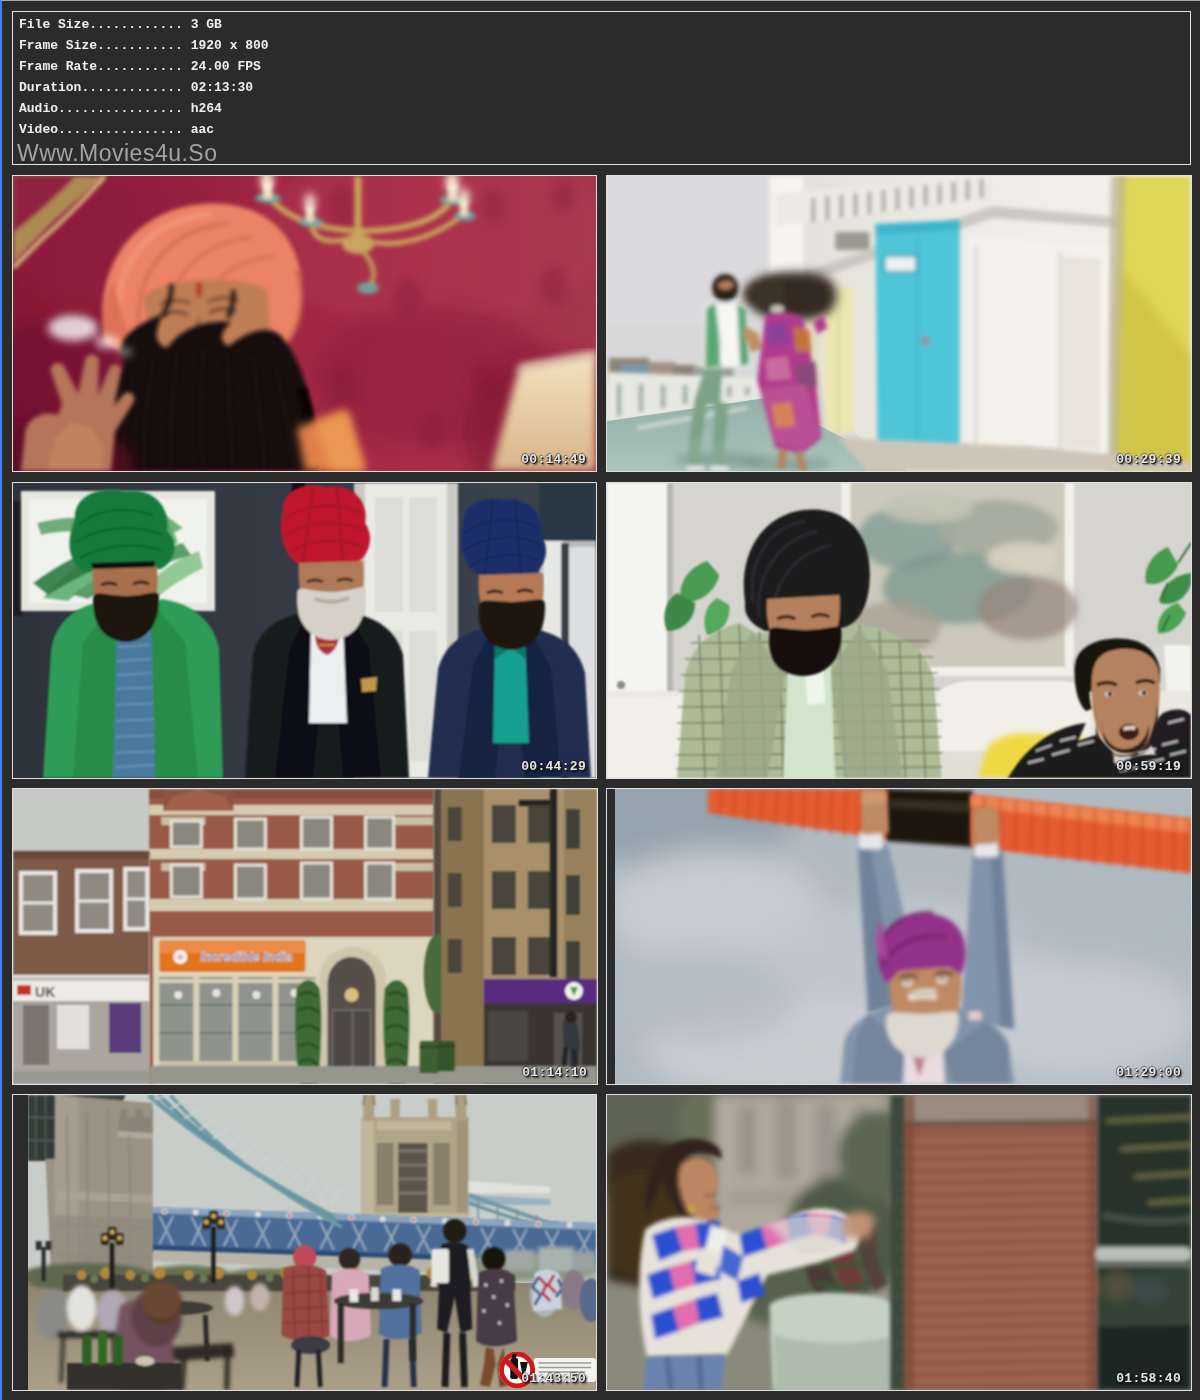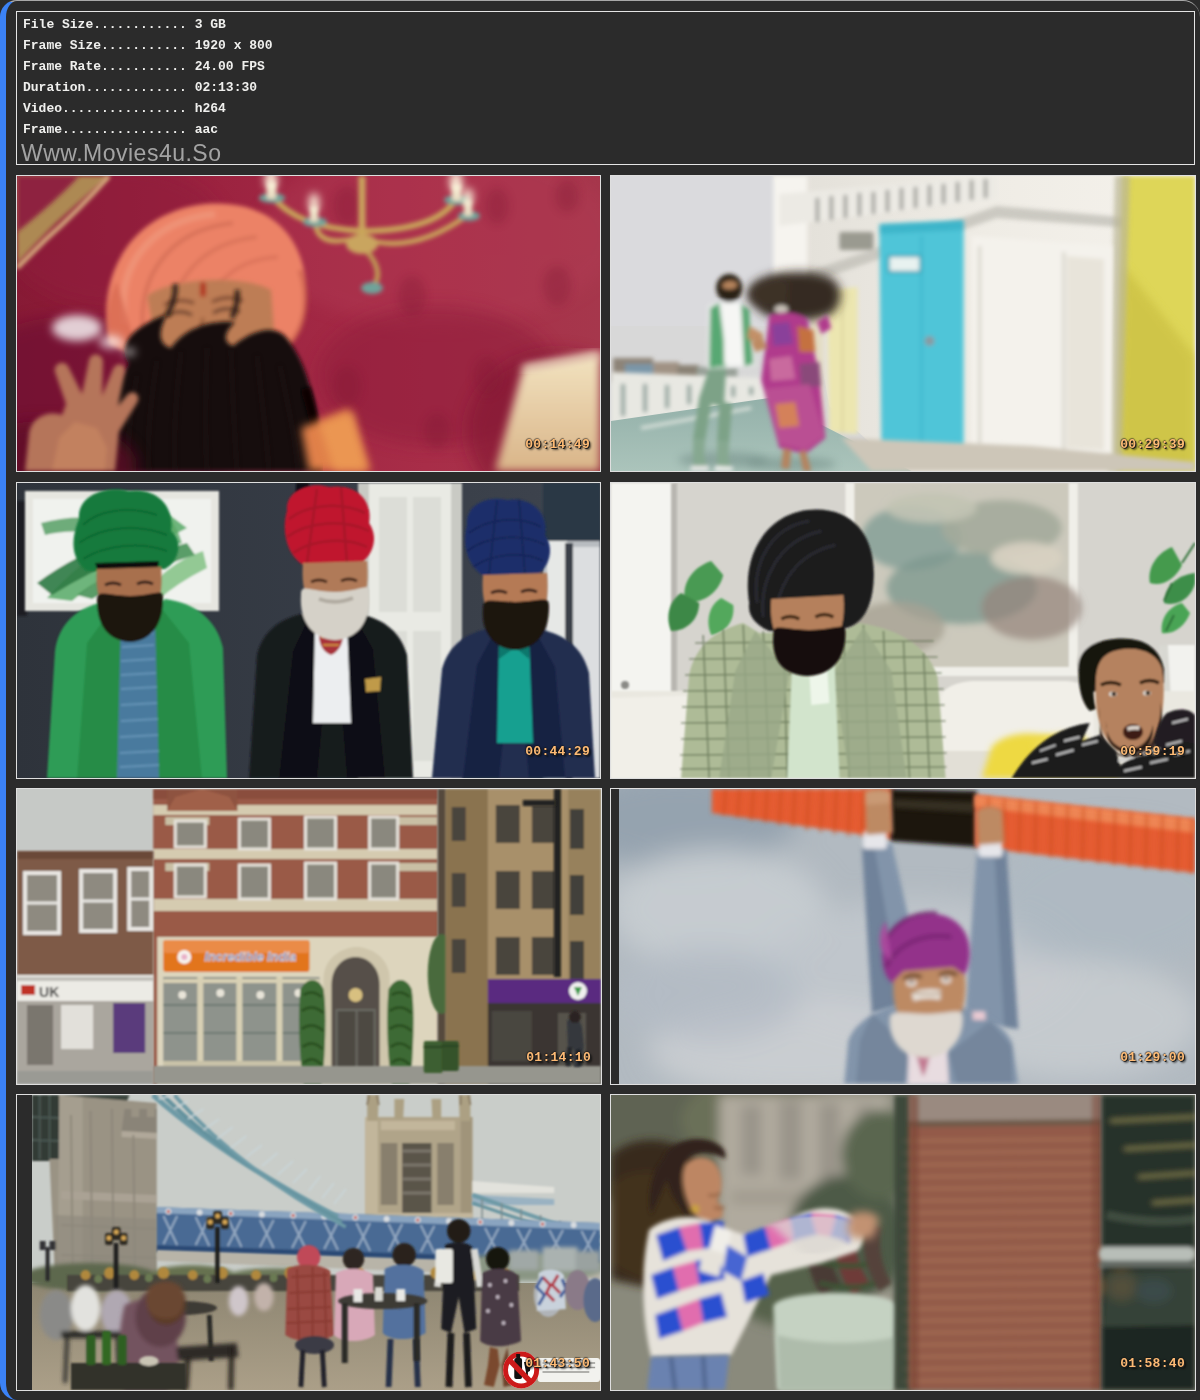--- a/index.html
+++ b/index.html
@@ -1,39 +1,39 @@
 <!DOCTYPE html>
 <html><head>
 <meta charset="utf-8">
 <style>
   html,body{margin:0;padding:0;background:#2b2b2b;-webkit-font-smoothing:antialiased;}
   #page{position:relative;width:1200px;height:1400px;background:#2b2b2b;overflow:hidden;
-        box-sizing:border-box;border-top:1px solid #a8a8a8;border-left:6px solid #3b82f6;border-radius:17px;}
+        box-sizing:border-box;border-top:1px solid #a8a8a8;border-left:2px solid #3b82f6;}
   #info{position:absolute;left:10px;top:10px;width:1179px;height:154px;
         border:1px solid #e5e5e5;box-sizing:border-box;background:#2b2b2b;}
   #info .ln{position:absolute;left:6px;font:bold 13px "Liberation Mono",monospace;
         color:#efefed;white-space:pre;}
   #title{position:absolute;left:4px;top:128px;font:23px "Liberation Sans",sans-serif;
         color:#a3a3a3;letter-spacing:0.5px;}
   .cell{position:absolute;border:1px solid #dfdfdf;box-sizing:border-box;overflow:hidden;}
   .cell svg{display:block;}
-  .ts{position:absolute;right:10px;bottom:19px;font:bold 13px "Liberation Mono",monospace;
-      color:#fdba74;letter-spacing:0.3px;
+  .ts{position:absolute;right:10px;bottom:4px;font:bold 13px "Liberation Mono",monospace;
+      color:#e5e5e5;letter-spacing:0.3px;
       text-shadow:1px 1px 0 #1e1e1e,2px 2px 2px rgba(0,0,0,.65),-1px 0 1px rgba(20,20,20,.5),0 -1px 1px rgba(20,20,20,.5);}
 </style>
 </head>
 <body>
 <div id="page">
   <div id="info">
     <div class="ln" style="top:5px">File Size............ 3 GB</div>
     <div class="ln" style="top:26px">Frame Size........... 1920 x 800</div>
     <div class="ln" style="top:47px">Frame Rate........... 24.00 FPS</div>
     <div class="ln" style="top:68px">Duration............. 02:13:30</div>
-    <div class="ln" style="top:89px">Video................ h264</div>
-    <div class="ln" style="top:110px">Frame................ aac</div>
+    <div class="ln" style="top:89px">Audio................ h264</div>
+    <div class="ln" style="top:110px">Video................ aac</div>
     <div id="title">Www.Movies4u.So</div>
   </div>
 
   <div class="cell" id="c1" style="left:10px;top:174px;width:585px;height:297px;">
   <svg width="100%" height="100%" viewBox="0 0 583 295" preserveAspectRatio="none">
     <defs>
       <linearGradient id="s1bg" x1="0" y1="0" x2="1" y2="0">
         <stop offset="0" stop-color="#871a35"></stop>
             <stop offset="0.35" stop-color="#9c2340"></stop>
         <stop offset="0.7" stop-color="#a82d48"></stop>

